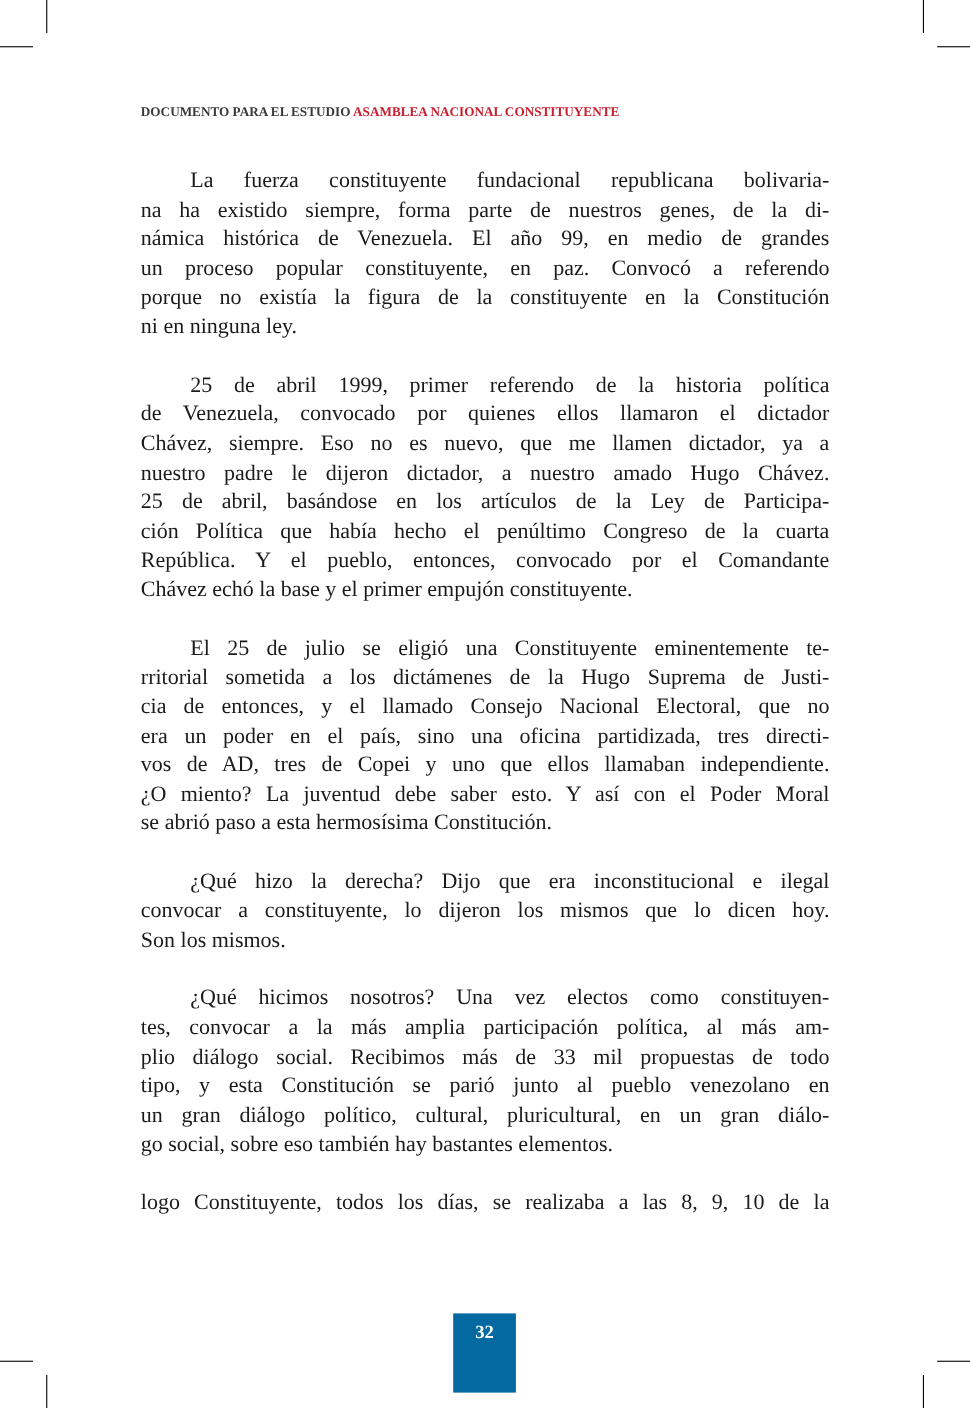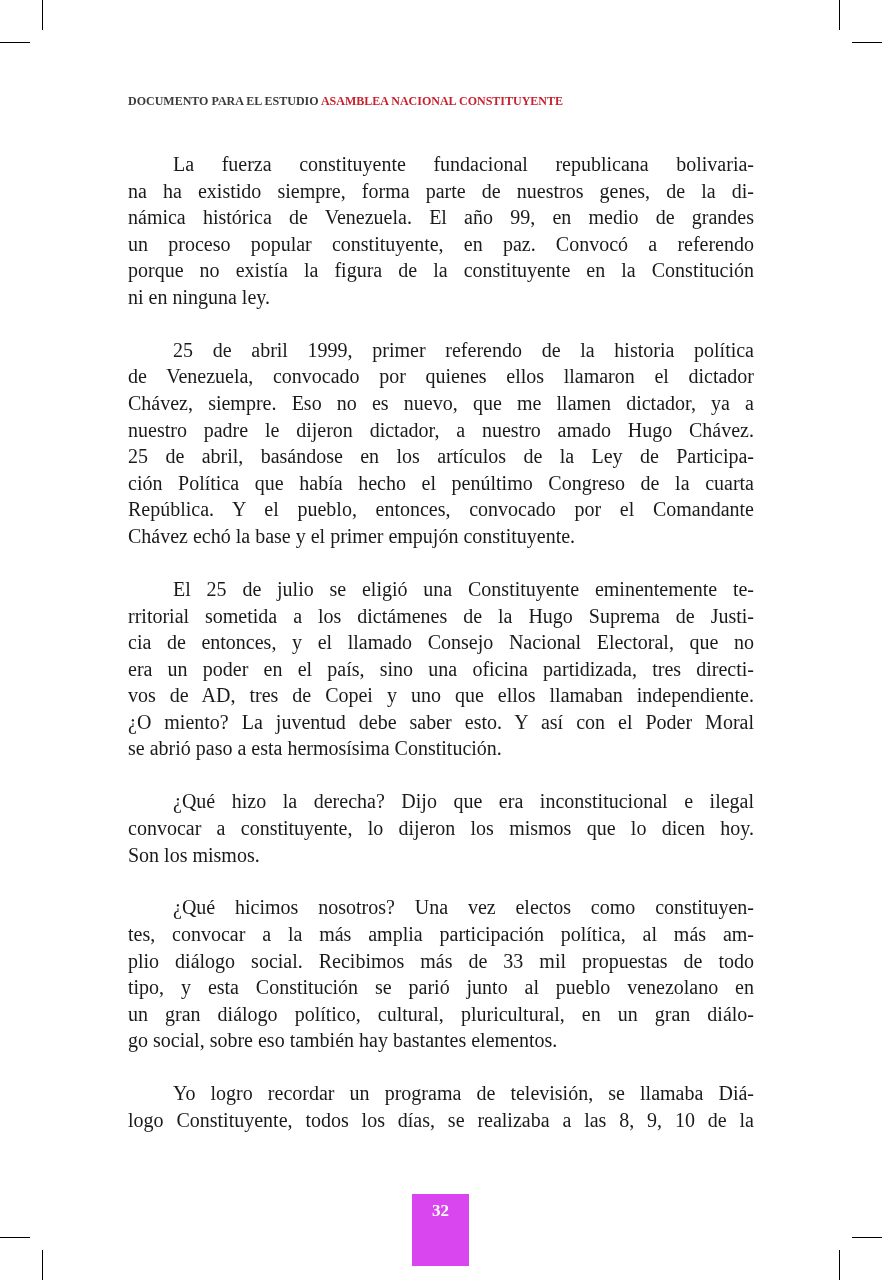--- a/index.html
+++ b/index.html
@@ -17,21 +17,21 @@
     position: absolute; left: 128px; top: 151px; width: 626px;
     font-family: "Liberation Serif", serif; font-size: 20px; line-height: 26.6px;
     color: #1a1a1a;
   }
   .para { margin: 0 0 26.3px 0; }
   .line { display: block; text-align: justify; text-align-last: justify; white-space: nowrap; height: 26.6px; overflow: visible; }
   .line.last { text-align-last: left; }
   .indent { padding-left: 45px; }
   .folio {
     position: absolute; left: 412px; top: 1194px; width: 57px; height: 72px;
-    background: #d946ef;
+    background: #0369a1;
   }
   .folio span {
     display: block; text-align: center; margin-top: 7px;
     font-family: "Liberation Serif", serif; font-weight: bold; font-size: 17px; color: #ffffff;
   }
 </style>
 </head>
 <body>
 
 <div class="crop v" style="left:42px; top:0;"></div>
@@ -83,20 +83,19 @@
   </div>
   <div class="para">
     <span class="line indent">¿Qué hicimos nosotros? Una vez electos como constituyen-</span>
     <span class="line">tes, convocar a la más amplia participación política, al más am-</span>
     <span class="line">plio diálogo social. Recibimos más de 33 mil propuestas de todo</span>
     <span class="line">tipo, y esta Constitución se parió junto al pueblo venezolano en</span>
     <span class="line">un gran diálogo político, cultural, pluricultural, en un gran diálo-</span>
     <span class="line last">go social, sobre eso también hay bastantes elementos.</span>
   </div>
   <div class="para">
-    <span class="line indent">Yo logro recordar un programa de televisión, se llamaba Diá-</span>
     <span class="line">logo Constituyente, todos los días, se realizaba a las 8, 9, 10 de la</span>
   </div>
 </div>
 
 <div class="folio">
   <span>32</span>
 </div>
 
 </body></html>

